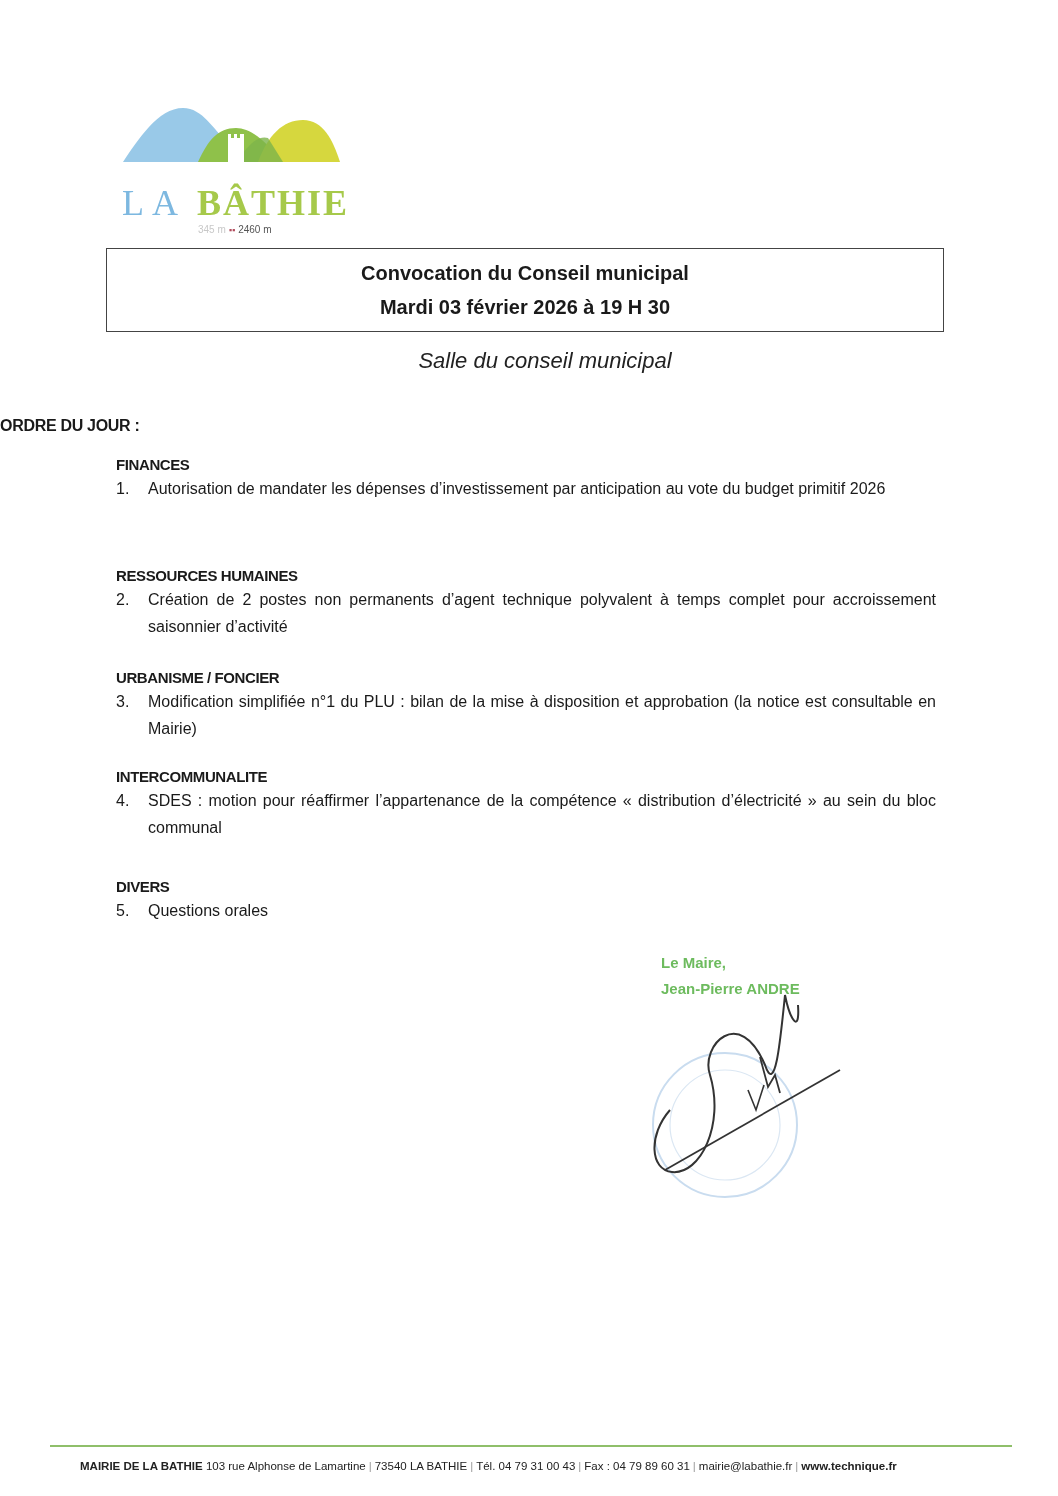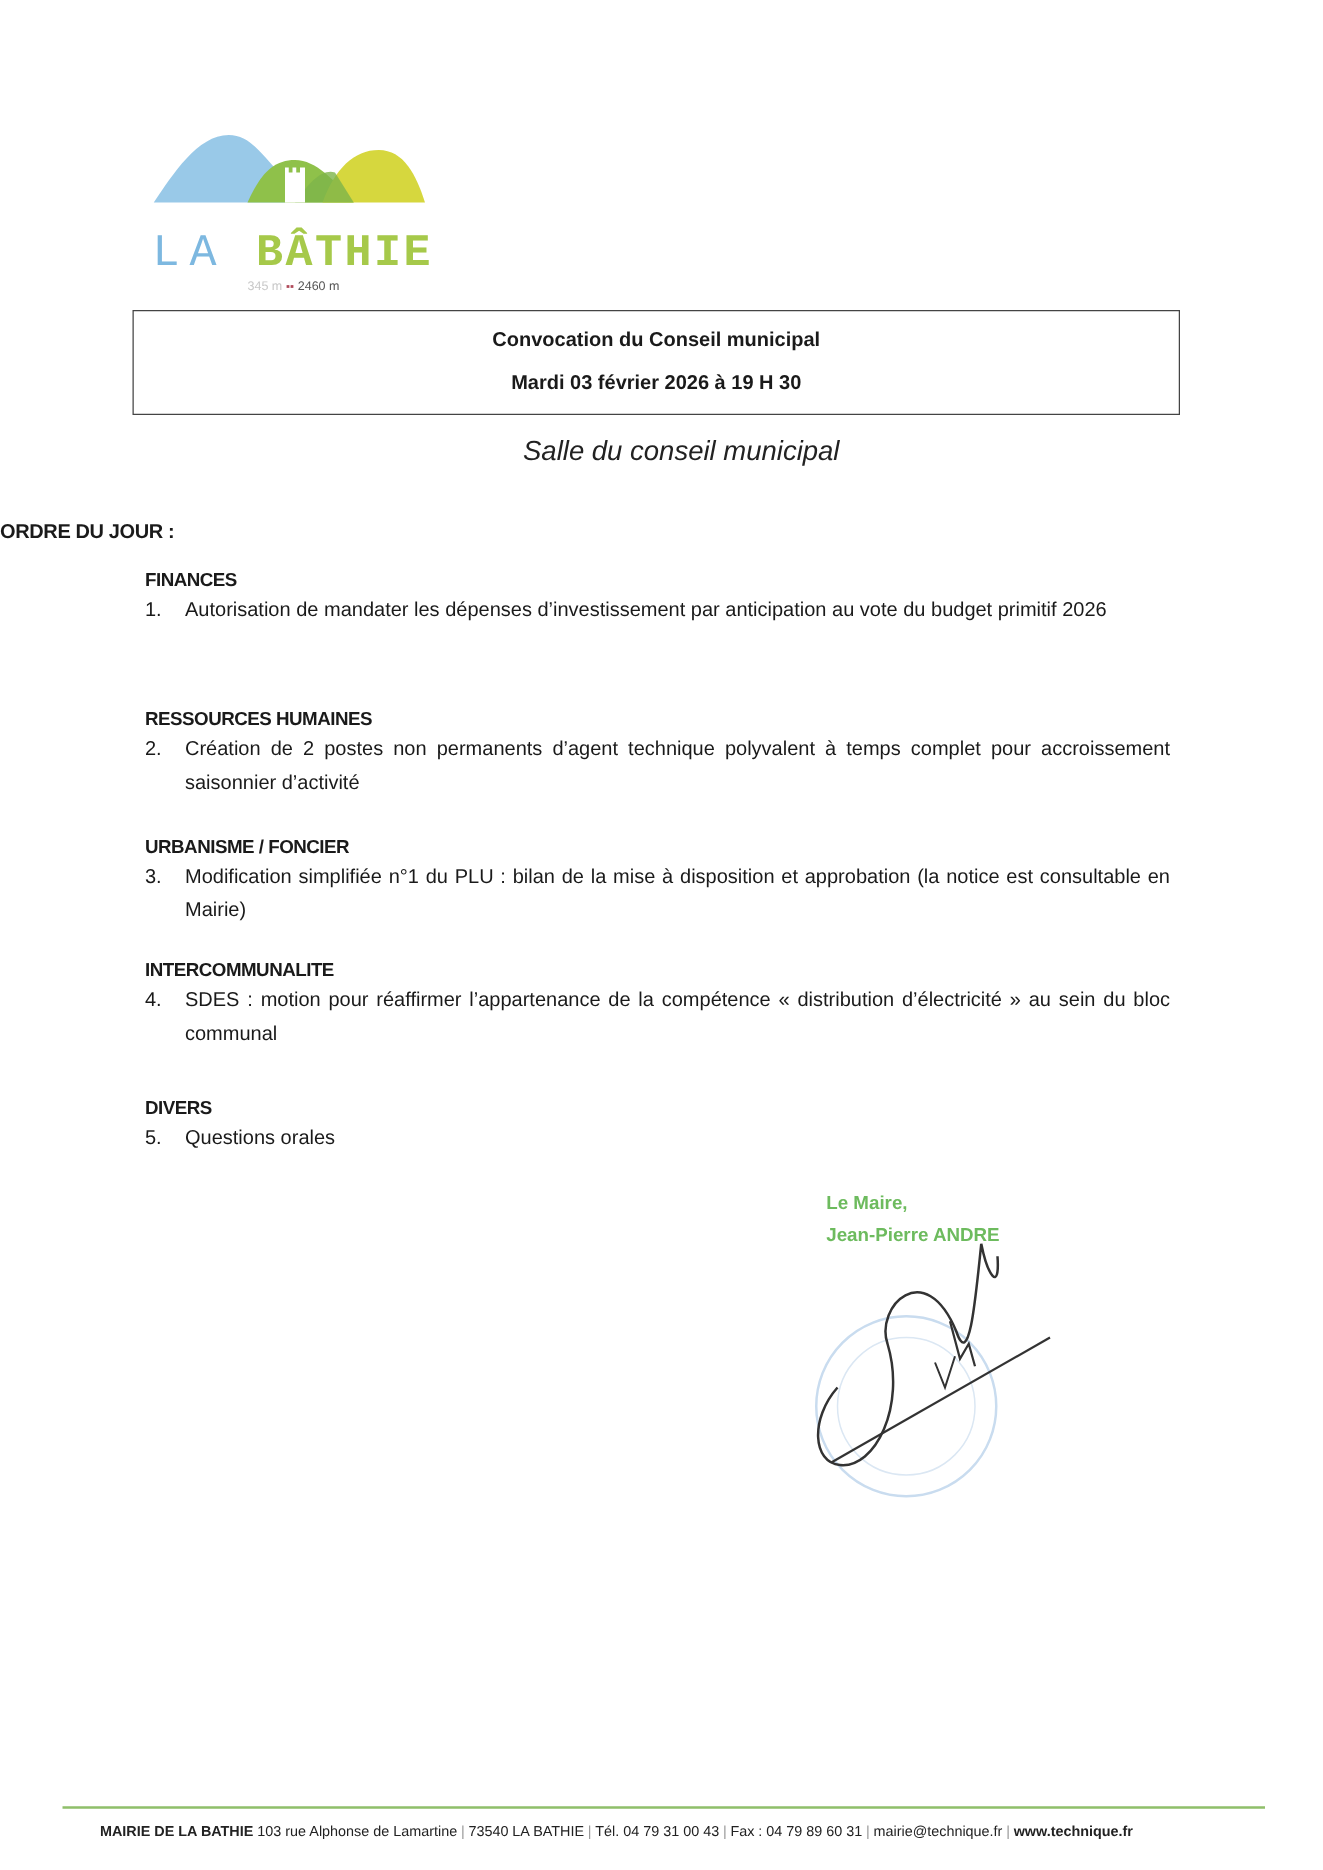--- a/index.html
+++ b/index.html
@@ -1,30 +1,30 @@
 <!DOCTYPE html>
 <html><head>
 <meta charset="utf-8">
 <style>
   html, body { margin: 0; padding: 0; background: #ffffff; }
   body { width: 1058px; height: 1496px; position: relative; overflow: hidden;
          font-family: "Liberation Sans", sans-serif; color: #1a1a1a; }
   .logo { position: absolute; left: 118px; top: 100px; width: 230px; height: 140px; }
   .logo svg { position: absolute; left: 0; top: 0; }
   .logo-text { position: absolute; left: 4px; top: 82px; font-size: 36px; letter-spacing: 2px;
-               font-family: Liberation Mono, monospace; font-weight: normal; white-space: nowrap; }
+               font-family: Liberation Serif, serif; font-weight: normal; white-space: nowrap; }
   .logo-text .la { color: #7db8e0; letter-spacing: 8px; }
   .logo-text .bathie { color: #a6c94a; font-weight: bold; letter-spacing: 2px; }
   .altitude { position: absolute; left: 80px; top: 124px; font-size: 10px; color: #555; white-space: nowrap; }
   .altitude .low { color: #c8c8c8; }
   .altitude .sep { color: #b04a5a; font-weight: bold; margin: 0 3px; font-size: 9px; }
 
   .title-box { position: absolute; left: 106px; top: 248px; width: 838px; height: 84px;
                border: 1.5px solid #444; box-sizing: border-box; text-align: center; }
-  .title-line { font-family: "Liberation Sans", sans-serif; font-weight: bold; font-size: 16px;
+  .title-line { font-family: "Liberation Sans", sans-serif; font-weight: bold; font-size: 20px;
                 color: #1a1a1a; line-height: 34px; }
   .title-line.first { margin-top: 7px; }
 
   .location { position: absolute; left: 0; width: 1058px; top: 348px; text-align: center;
               font-style: italic; font-size: 22px; color: #222; padding-left: 16px; }
 
   .agenda-title { position: absolute; left: 0; width: 1058px; top: 417px; text-align: left;
                   font-weight: bold; font-size: 16px; letter-spacing: -0.3px; }
 
   .section { position: absolute; left: 116px; width: 820px; }
@@ -122,14 +122,14 @@
   <circle cx="85" cy="150" r="55" fill="none" stroke="#dbe7f3" stroke-width="1.2"></circle>
   <path d="M30,135 C8,160 10,195 32,197 C60,200 85,150 70,100 C60,70 100,30 125,90 C135,120 140,70 145,20 C150,45 160,60 158,30" fill="none" stroke="#333" stroke-width="2"></path>
   <path d="M25,195 L200,95" fill="none" stroke="#333" stroke-width="1.8"></path>
   <path d="M120,82 L128,112 L135,100 L140,118" fill="none" stroke="#333" stroke-width="1.8"></path>
   <path d="M108,115 L116,135 L124,110" fill="none" stroke="#333" stroke-width="1.6"></path>
 </svg>
 
 <div class="footer-line"></div>
 <div class="footer">
   <b>MAIRIE DE LA BATHIE</b>
-  <span>103 rue Alphonse de Lamartine</span><span class="pipe">|</span><span>73540 LA BATHIE</span><span class="pipe">|</span><span>Tél. 04 79 31 00 43</span><span class="pipe">|</span><span>Fax : 04 79 89 60 31</span><span class="pipe">|</span><span>mairie@technique.fr</span><span class="pipe">|</span><b>www.technique.fr</b>
+  <span>103 rue Alphonse de Lamartine</span><span class="pipe">|</span><span>73540 LA BATHIE</span><span class="pipe">|</span><span>Tél. 04 79 31 00 43</span><span class="pipe">|</span><span>Fax : 04 79 89 60 31</span><span class="pipe">|</span><span>mairie@labathie.fr</span><span class="pipe">|</span><b>www.technique.fr</b>
 </div>
 
 </body></html>

